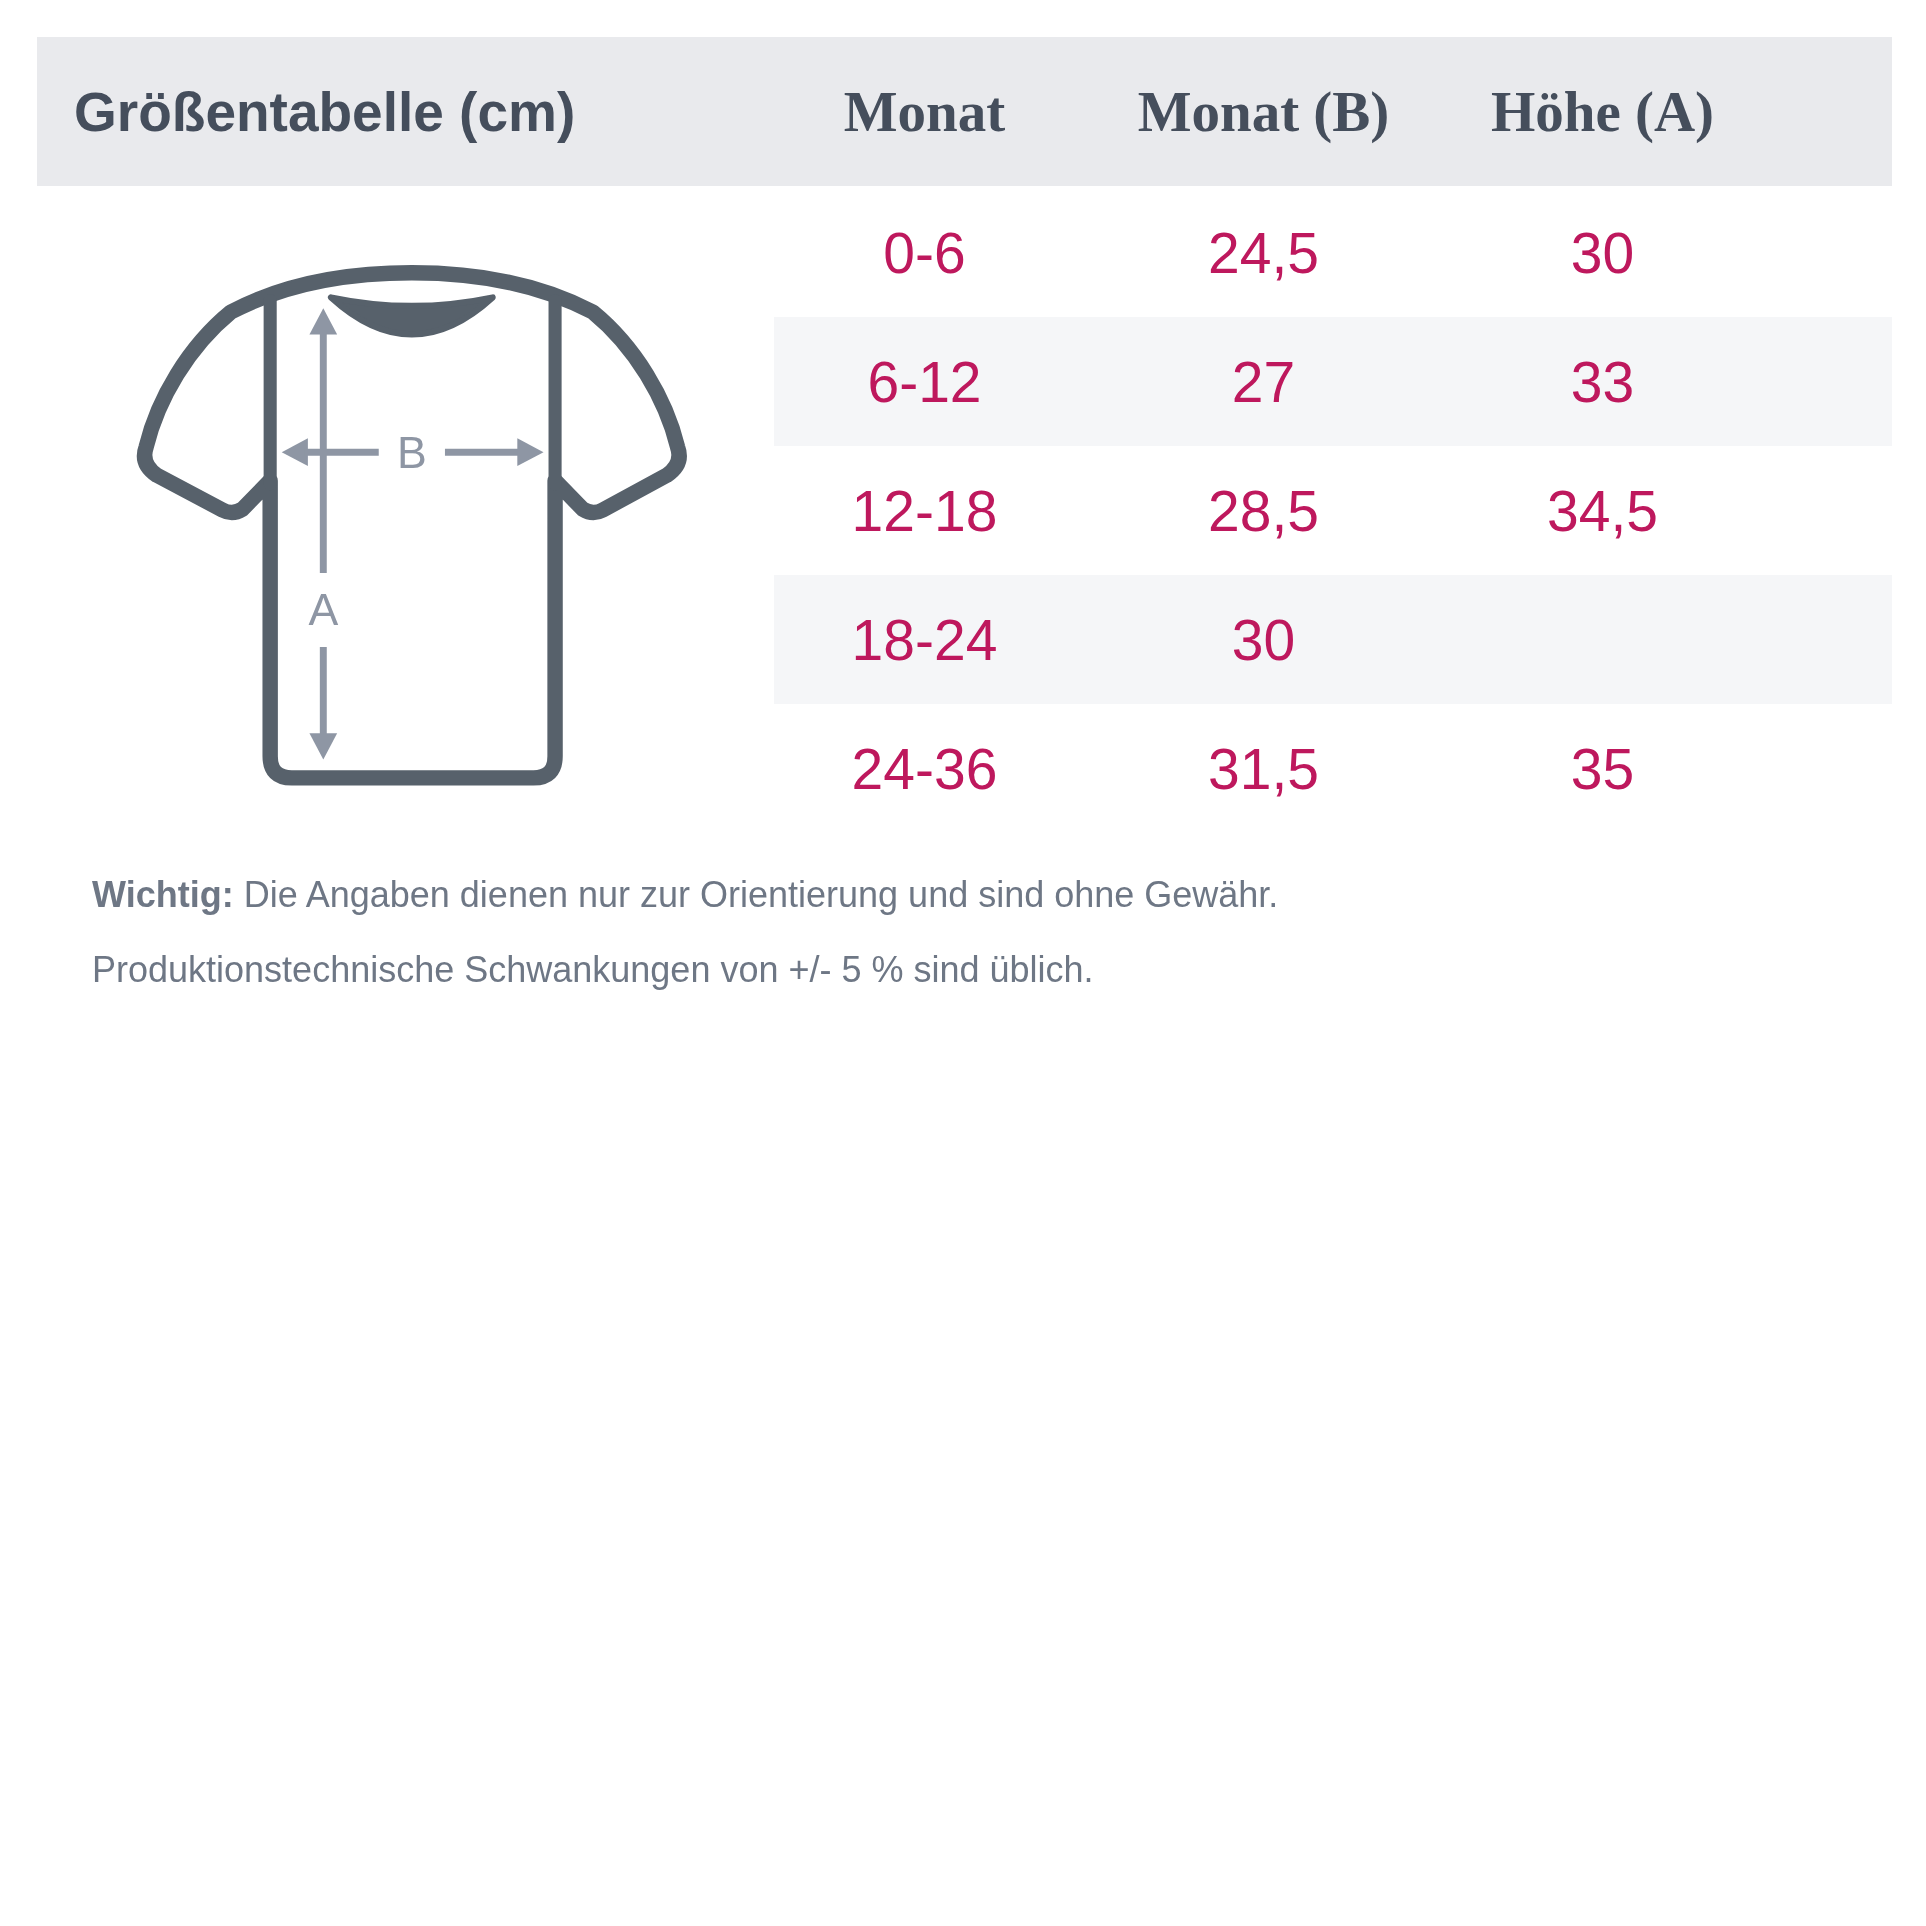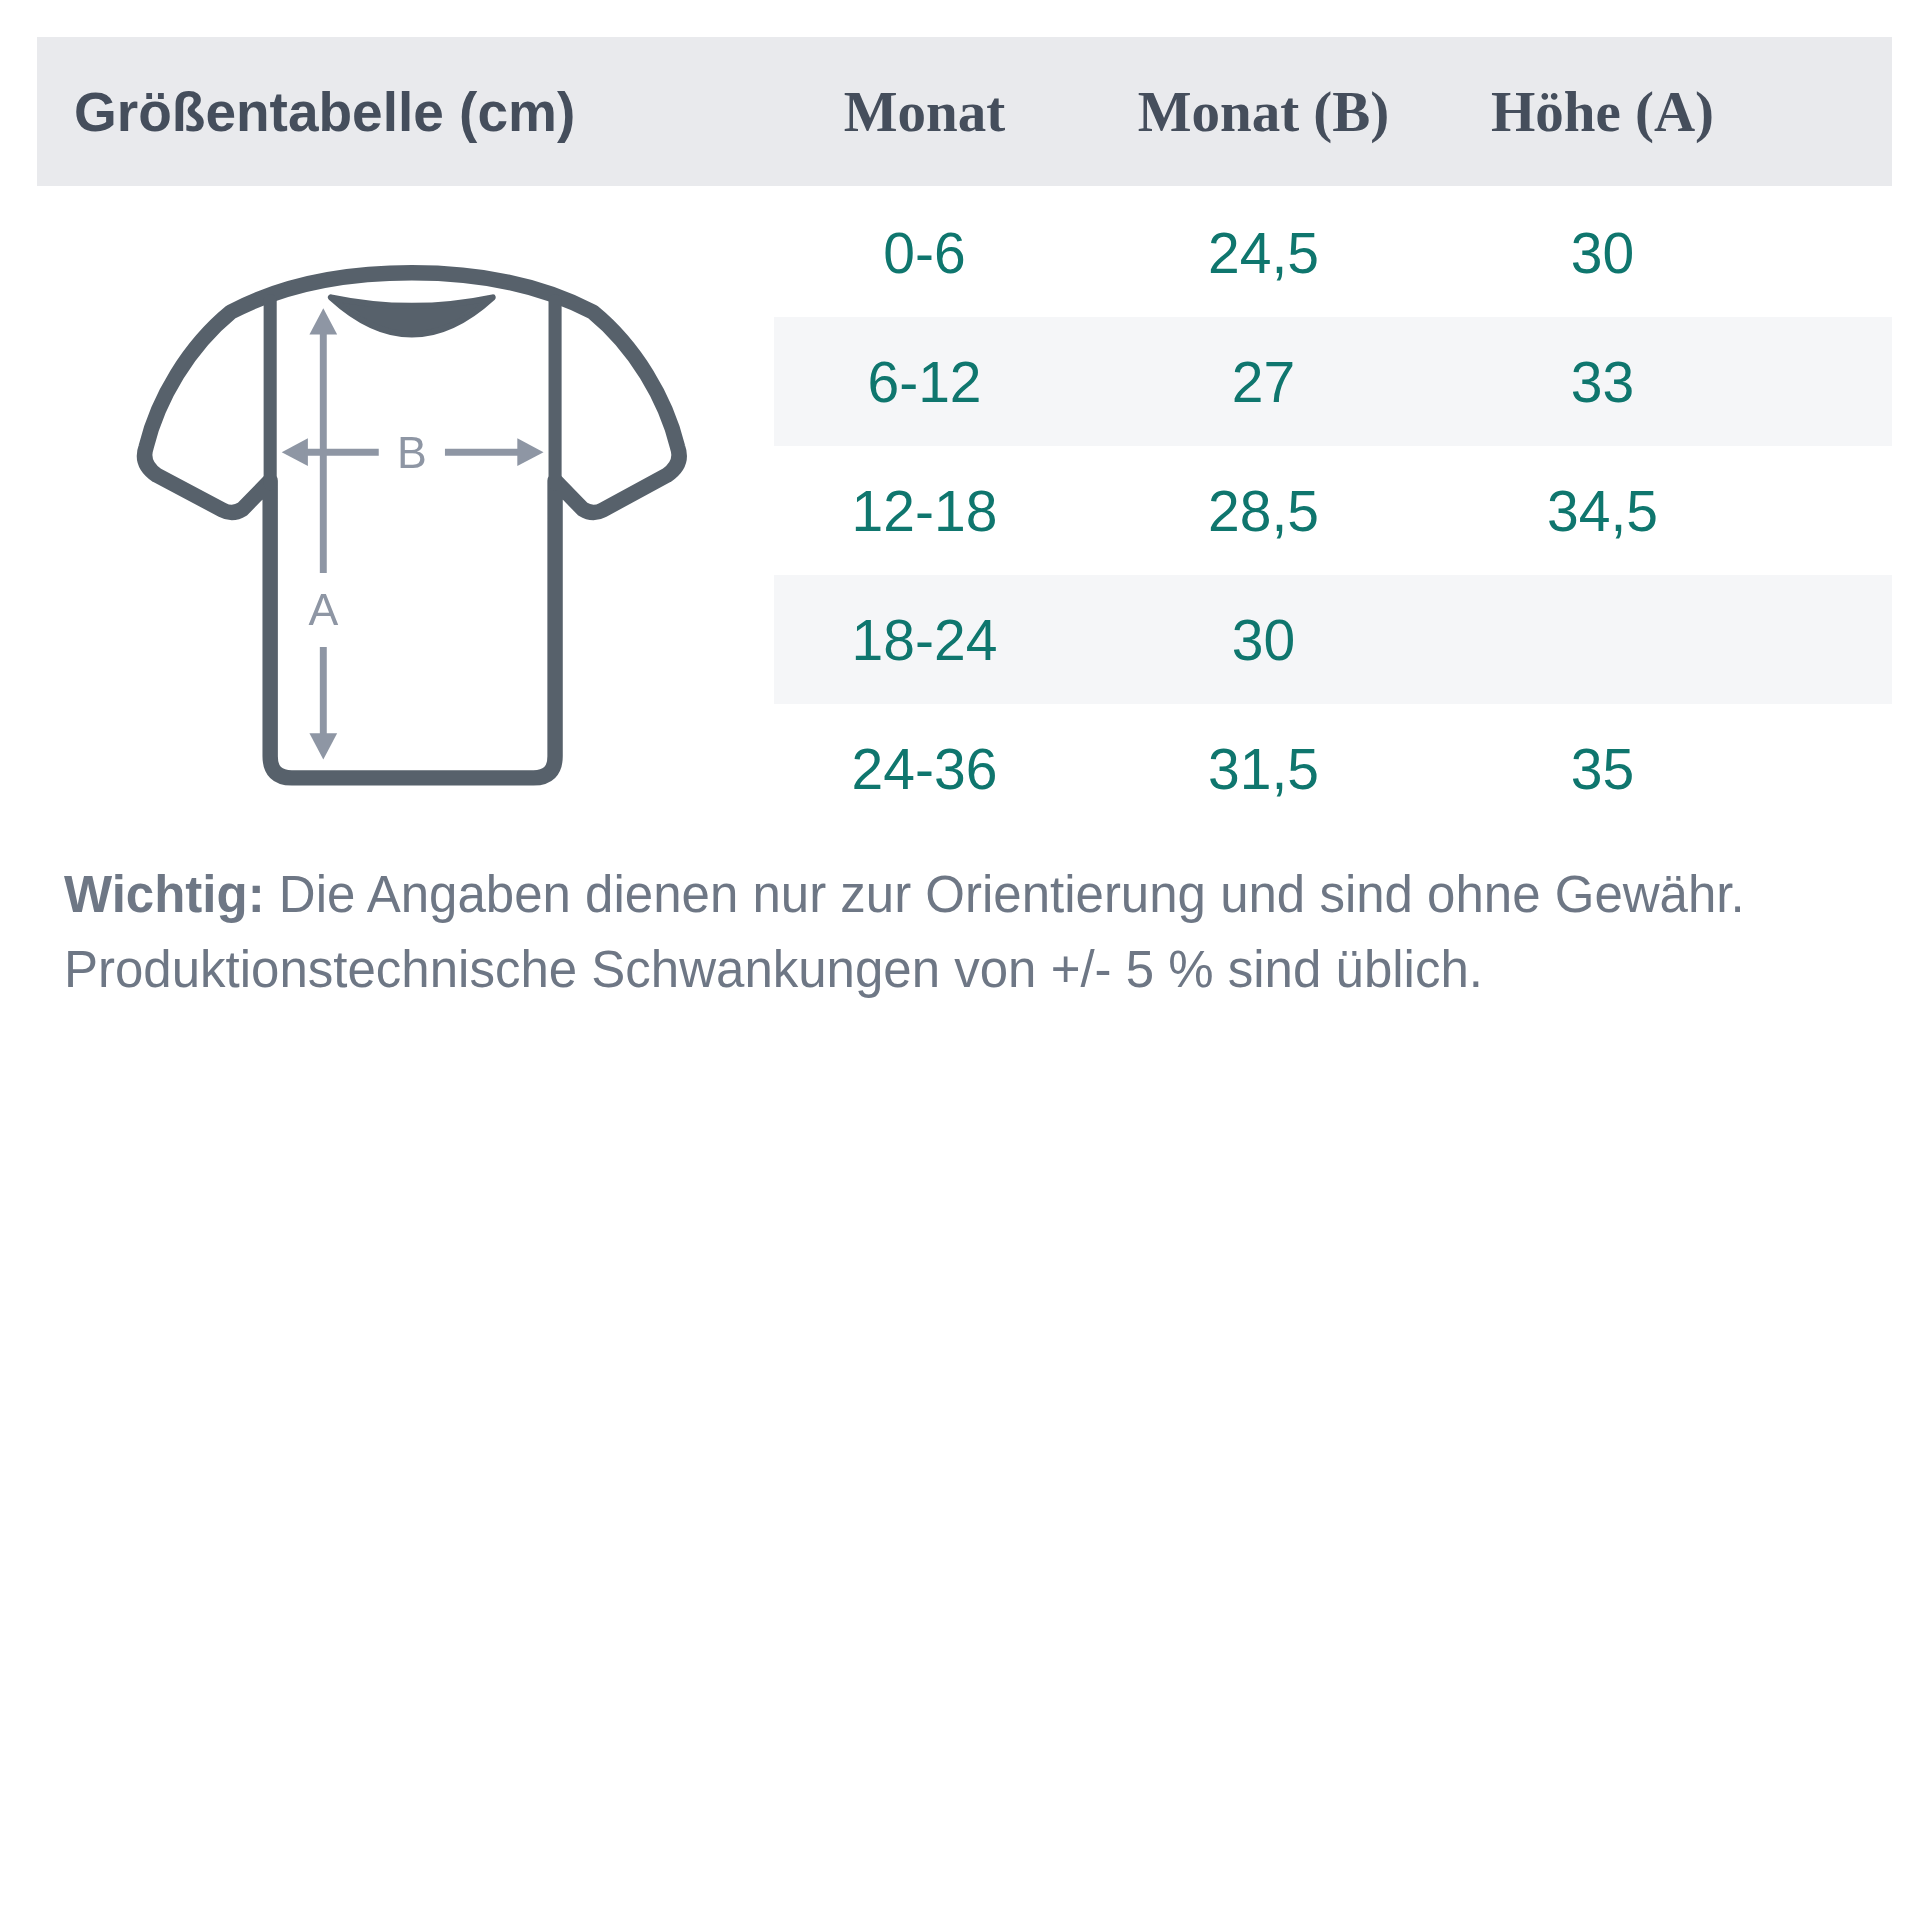--- a/index.html
+++ b/index.html
@@ -53,35 +53,35 @@
     content: "";
     position: absolute;
     left: 737px; right: 0; top: 0; bottom: 0;
     background: #f5f6f8;
   }
   .cell {
     position: relative;
     z-index: 1;
     text-align: center;
     font-size: 57px;
-    color: #0f766e;
+    color: #be185d;
     white-space: nowrap;
   }
 
   .shirt-diagram {
     position: absolute;
     left: 123px; top: 262px;
     width: 570px; height: 539px;
   }
 
   .note {
     position: absolute;
-    left: 64px; top: 857px;
+    left: 92px; top: 857px;
     width: 1803px;
-    font-size: 51px;
+    font-size: 36px;
     line-height: 75px;
     color: #6e7785;
   }
   .note b { font-weight: bold; color: #6e7785; }
   .note .note-line { white-space: nowrap; }
 </style>
 </head>
 <body>
 
 <div class="size-chart">

